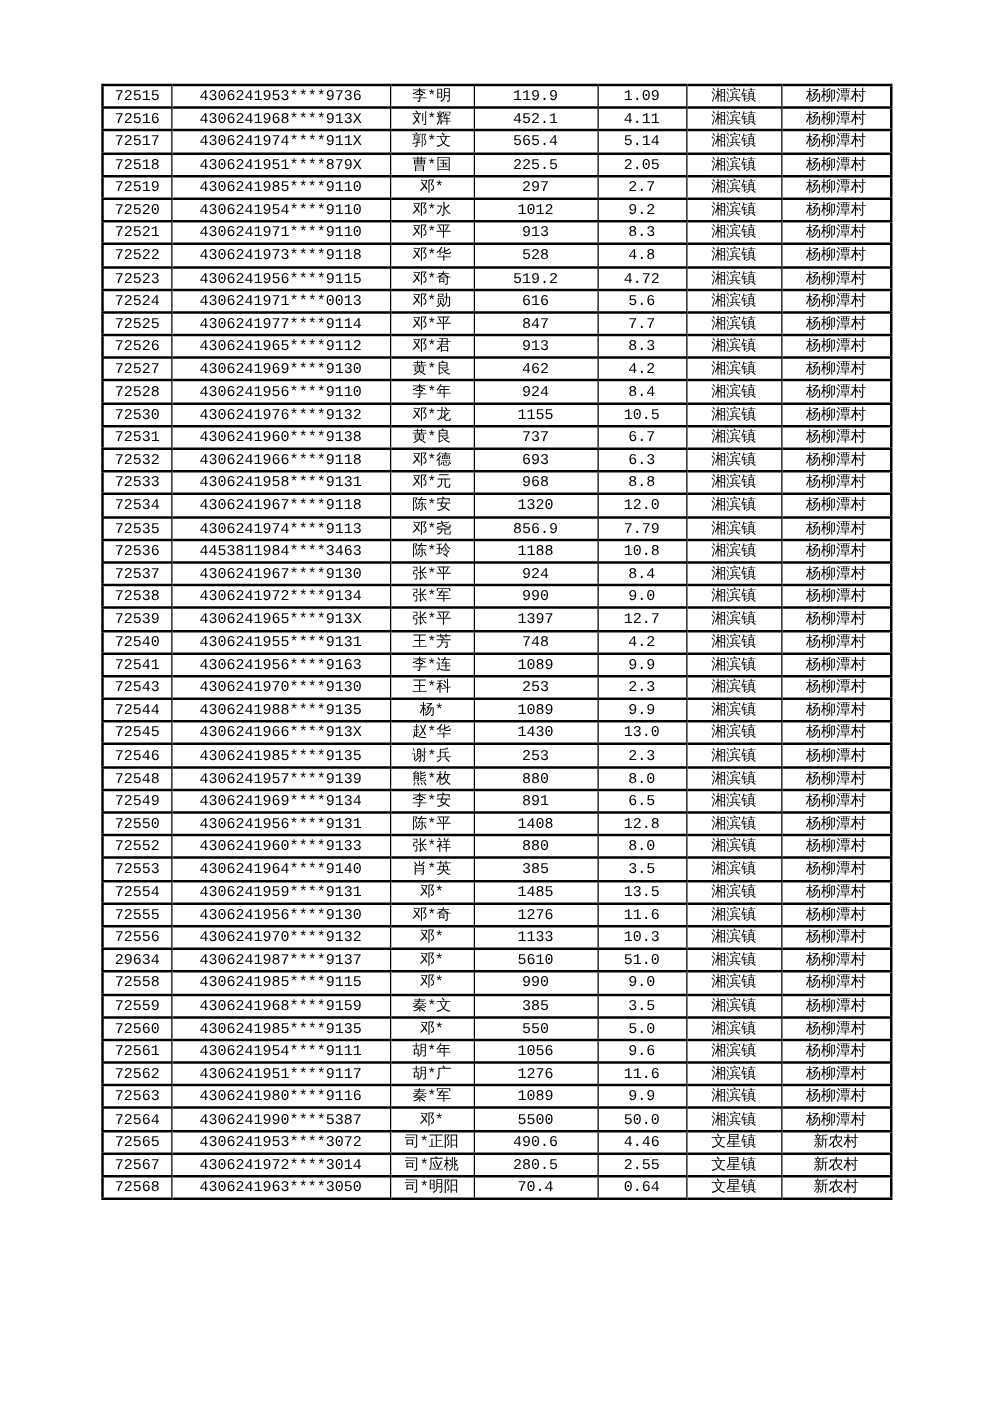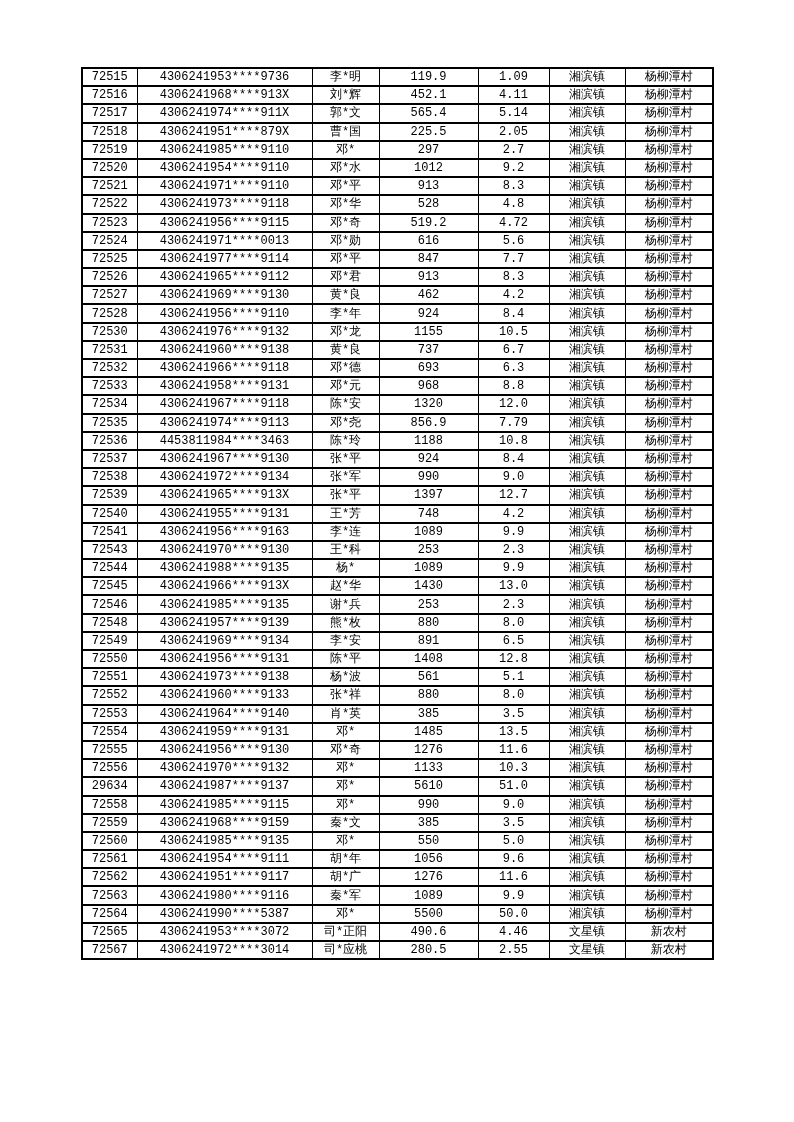--- a/index.html
+++ b/index.html
@@ -355,29 +355,20 @@
         <tr>
           <td>72550</td>
           <td>4306241956****9131</td>
           <td>陈*平</td>
           <td>1408</td>
           <td>12.8</td>
           <td>湘滨镇</td>
           <td>杨柳潭村</td>
         </tr>
         <tr>
-          <td>72551</td>
-          <td>4306241973****9138</td>
-          <td>杨*波</td>
-          <td>561</td>
-          <td>5.1</td>
-          <td>湘滨镇</td>
-          <td>杨柳潭村</td>
-        </tr>
-        <tr>
           <td>72552</td>
           <td>4306241960****9133</td>
           <td>张*祥</td>
           <td>880</td>
           <td>8.0</td>
           <td>湘滨镇</td>
           <td>杨柳潭村</td>
         </tr>
         <tr>
           <td>72553</td>
@@ -498,15 +489,24 @@
         </tr>
         <tr>
           <td>72567</td>
           <td>4306241972****3014</td>
           <td>司*应桃</td>
           <td>280.5</td>
           <td>2.55</td>
           <td>文星镇</td>
           <td>新农村</td>
         </tr>
+        <tr>
+          <td>72568</td>
+          <td>4306241963****3050</td>
+          <td>司*明阳</td>
+          <td>70.4</td>
+          <td>0.64</td>
+          <td>文星镇</td>
+          <td>新农村</td>
+        </tr>
       </tbody>
   </table>
 </div>
 
 </body></html>

